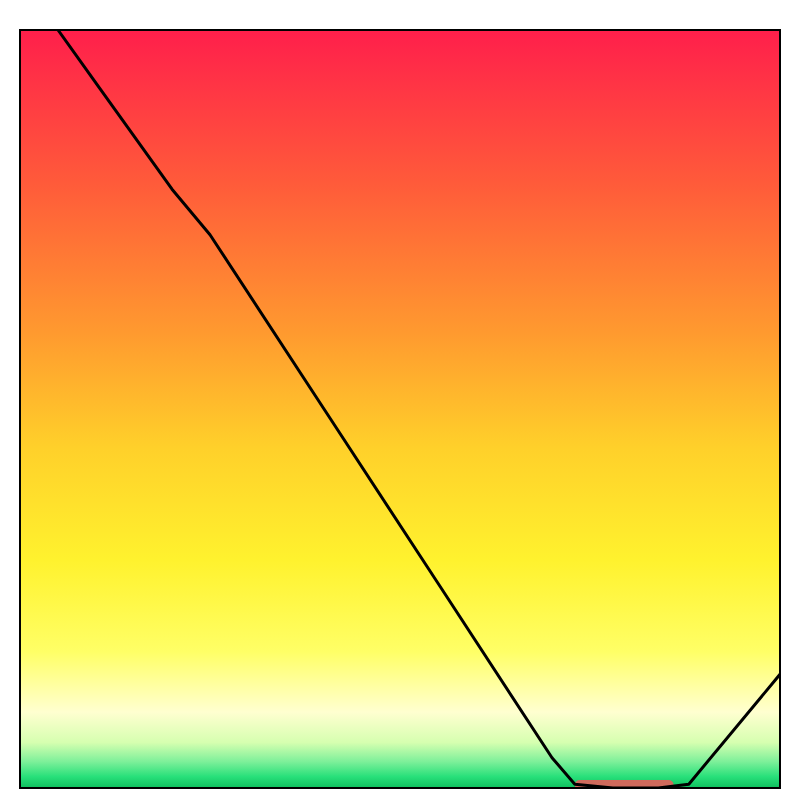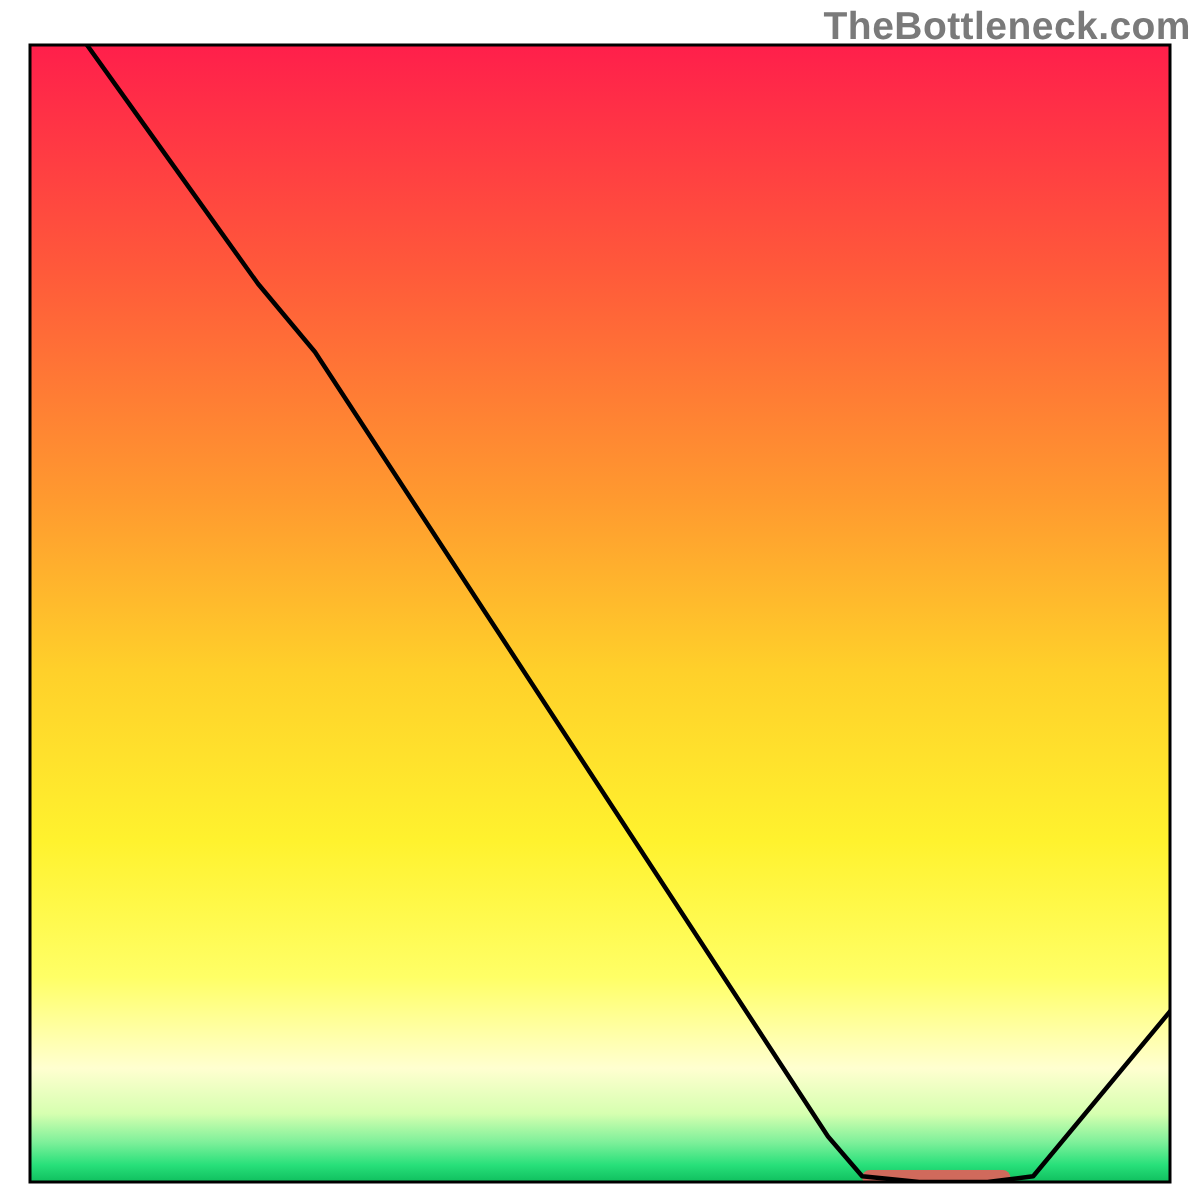--- a/index.html
+++ b/index.html
@@ -30,21 +30,20 @@
   svg {
     position: absolute;
     top: 0;
     left: 0;
   }
 </style>
 </head>
 <body>
 
 <div class="wrap">
-  <div class="watermark">TheBottleneck.com</div>
 
   <svg id="chart-svg" width="800" height="800">
     <defs>
       <linearGradient id="bg-grad" x1="0" y1="0" x2="0" y2="1">
           <stop offset="0.00%" stop-color="#ff1f4b"></stop>
           <stop offset="20.00%" stop-color="#ff5a3a"></stop>
           <stop offset="40.00%" stop-color="#ff9a2f"></stop>
           <stop offset="55.00%" stop-color="#ffd02a"></stop>
           <stop offset="70.00%" stop-color="#fff22e"></stop>
           <stop offset="82.00%" stop-color="#ffff66"></stop>

